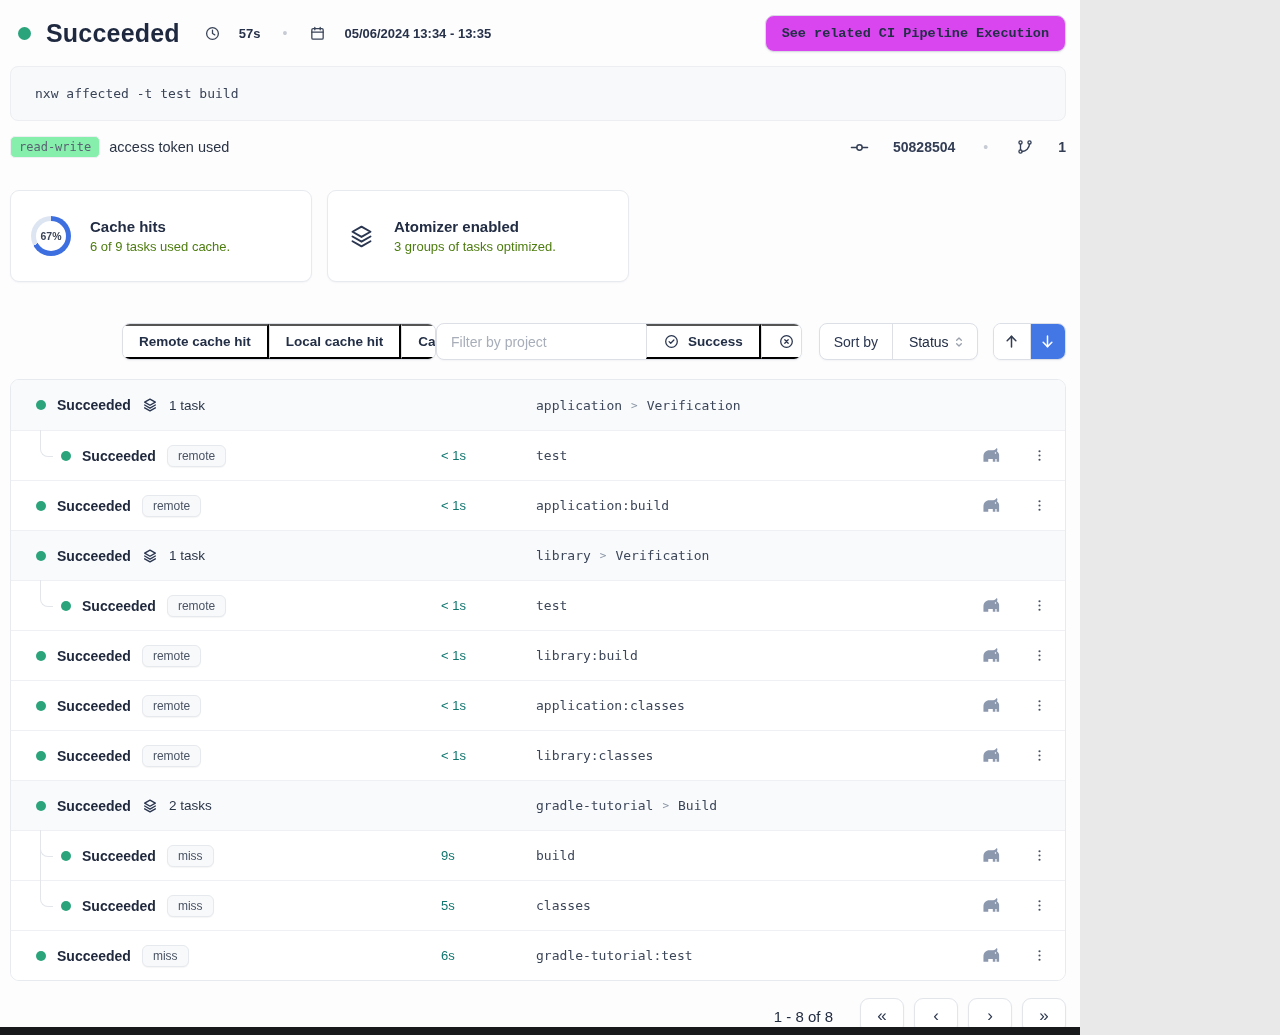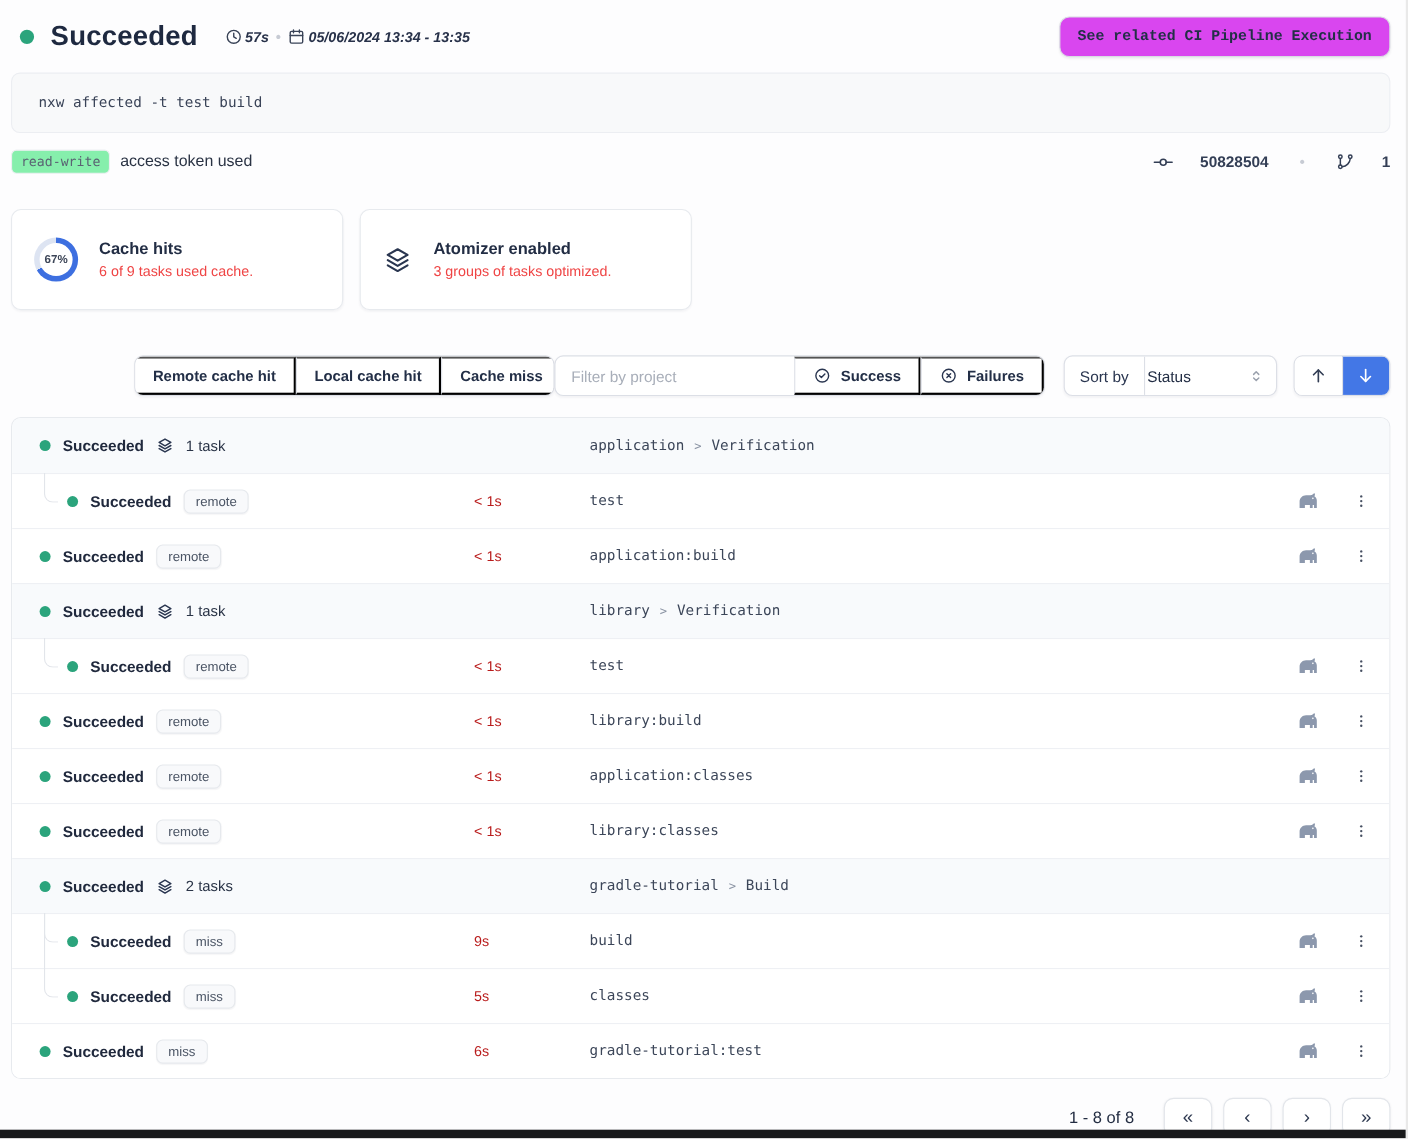--- a/index.html
+++ b/index.html
@@ -1,27 +1,27 @@
 <!DOCTYPE html>
 <html><head>
 <meta charset="utf-8">
 <style>
   * { margin:0; padding:0; box-sizing:border-box; }
   html,body { background:#e9e9e9; }
   .app {
-    position:relative; width:1278px; height:1035px; overflow:hidden;
+    position:relative; width:1080px; height:1035px; overflow:hidden;
     background:#fdfdfe; font-family:"Liberation Sans", sans-serif; color:#222d44;
   }
   .mono { font-family:"DejaVu Sans Mono", monospace; }
 
   
   .hdr { display:flex; align-items:center; padding:14px 14px 0 18px; height:52px; }
   .status-dot { width:13px; height:13px; border-radius:50%; background:#2ba47c; flex:none; }
   .hdr h1 { font-size:25px; font-weight:700; color:#1e2940; margin-left:15px; letter-spacing:.2px; }
-  .hdr-meta { display:flex; align-items:center; margin-left:24px; gap:2px; font-size:13px; font-weight:700; color:#273149;font-style:italic; }
+  .hdr-meta { display:flex; align-items:center; margin-left:24px; gap:18px; font-size:13px; font-weight:700; color:#273149; }
   .hdr-meta svg { display:block; }
   .sep-dot { color:#c7cbd4; font-size:14px; margin:0 4px; font-weight:400; }
   .cta { margin-left:auto; height:37px; padding:0 16px; background:#d946ef; border:1px solid #d9dce3;
     border-radius:9px; font-family:Liberation Mono, monospace; font-size:13.5px; font-weight:700; color:#232f47;
     box-shadow:0 1px 2px rgba(16,24,40,.06); cursor:pointer; }
 
   
   .cmd { margin:14px 14px 0 10px; background:#f8f9fa; border:1px solid #eceef2; border-radius:8px;
     padding:19px 24px; font-size:13px; color:#394357; }
 
@@ -35,38 +35,38 @@
   
   .cards { display:flex; gap:15px; margin:32px 14px 0 10px; }
   .card { width:302px; height:92px; background:#fff; border:1px solid #e7eaee; border-radius:9px;
     box-shadow:0 1px 2px rgba(16,24,40,.04); display:flex; align-items:center; padding:0 20px; gap:19px; }
   .ring { width:40px; height:40px; border-radius:50%; position:relative; flex:none;
     background:conic-gradient(#3d6fe0 0deg 241deg, #dde4f2 241deg 360deg); }
   .ring::before { content:""; position:absolute; inset:5px; background:#fff; border-radius:50%; }
   .ring span { position:absolute; inset:0; display:flex; align-items:center; justify-content:center;
     font-size:10.5px; font-weight:700; color:#3c4557; }
   .card-title { font-size:15px; font-weight:700; color:#222d44; }
-  .card-sub { font-size:13px; color:#ef4444; margin-top:4px; }
+  .card-sub { font-size:13px; color:#4d7c0f; margin-top:4px; }
   .card-icon { flex:none; display:flex; }
 
   
   .fbar { display:flex; align-items:center; margin:41px 14px 0 10px; height:37px; }
   .grp { display:flex; height:37px; border:1px solid #dcdfe6; border-radius:8px; background:#fff;
     overflow:hidden; box-shadow:0 1px 2px rgba(16,24,40,.04); }
   .grp-left { width:455px; }
   .grp-left input { border:none; outline:none; flex:1; padding:0 14px; font-family:inherit; font-size:14px; color:#333d52; background:transparent; }
   .grp-left input::placeholder { color:#a8aeb9; }
   .seg { display:flex; align-items:center; justify-content:center; gap:8px; padding:0 16px;
     border-left:1px solid #dcdfe6; font-family:inherit; font-size:13.5px; font-weight:700; color:#232f47;
     background:#fff; cursor:pointer; white-space:nowrap; }
   .grp-cache { margin-left:112px; }
   .grp-cache .seg:first-child { border-left:none; }
   .grp-sort { margin-left:17px; width:198px; }
   .sort-label { display:flex; align-items:center; justify-content:center; width:72px; font-size:14px; color:#2a3650; }
-  .sort-select { display:flex; align-items:center; flex:1; border-left:1px solid #dcdfe6; padding:0 10px 0 2px;
+  .sort-select { display:flex; align-items:center; flex:1; border-left:1px solid #dcdfe6; padding:0 10px 0 16px;
     font-size:14px; color:#222d44; cursor:pointer; }
   .sort-select svg { margin-left:auto; }
   .grp-dir { margin-left:15px; }
   .dirbtn { width:44px; display:flex; align-items:center; justify-content:center; background:#fff;
     border:none; border-left:1px solid #dcdfe6; cursor:pointer; }
   .dirbtn:first-child { border-left:none; }
   .dirbtn.active { background:#4377e6; }
 
   
   .list { margin:19px 14px 0 10px; border:1px solid #e7eaee; border-radius:9px; background:#fff; overflow:hidden; }
@@ -76,21 +76,21 @@
   .cluster { display:flex; align-items:center; gap:11px; padding-left:25px; }
   .row.child .cluster { padding-left:50px; }
   .tree { position:absolute; left:29px; top:-1px; width:13px; height:27px;
     border-left:1.5px solid #e2e5ea; border-bottom:1.5px solid #e2e5ea; border-bottom-left-radius:8px; }
   .treeext { position:absolute; left:29px; top:-1px; height:51px; border-left:1.5px solid #e2e5ea; }
   .dot { width:10px; height:10px; border-radius:50%; background:#2ba47c; flex:none; }
   .st { font-size:14px; font-weight:700; color:#20293d; }
   .tcount { font-size:13.5px; color:#2a3447; }
   .badge { font-size:12px; color:#4a5464; background:#f8f9fb; border:1px solid #e6e9ed; border-radius:6px;
     padding:3px 10px; box-shadow:0 1px 1px rgba(16,24,40,.04); }
-  .time { position:absolute; left:420px; font-size:13px; color:#b91c1c; }
+  .time { position:absolute; left:430px; font-size:13px; color:#0f766e; }
   .tname, .crumb { position:absolute; left:525px; font-family:"DejaVu Sans Mono", monospace; font-size:13px; color:#3c4659; }
   .crumb { display:flex; align-items:center; gap:9px; }
   .crumb .csep { color:#8a93a3; font-size:11px; }
   .ricons { position:absolute; right:16px; display:flex; align-items:center; gap:26px; }
   .icbtn { background:none; border:none; cursor:pointer; display:flex; padding:2px; }
 
   
   .pag { display:flex; align-items:center; justify-content:flex-end; gap:10px; margin:17px 14px 0 10px; }
   .pag-label { font-size:15px; color:#232d42; margin-right:17px; }
   .pbtn { width:44px; height:36px; border:1px solid #e2e5ea; border-radius:9px; background:#fff;

